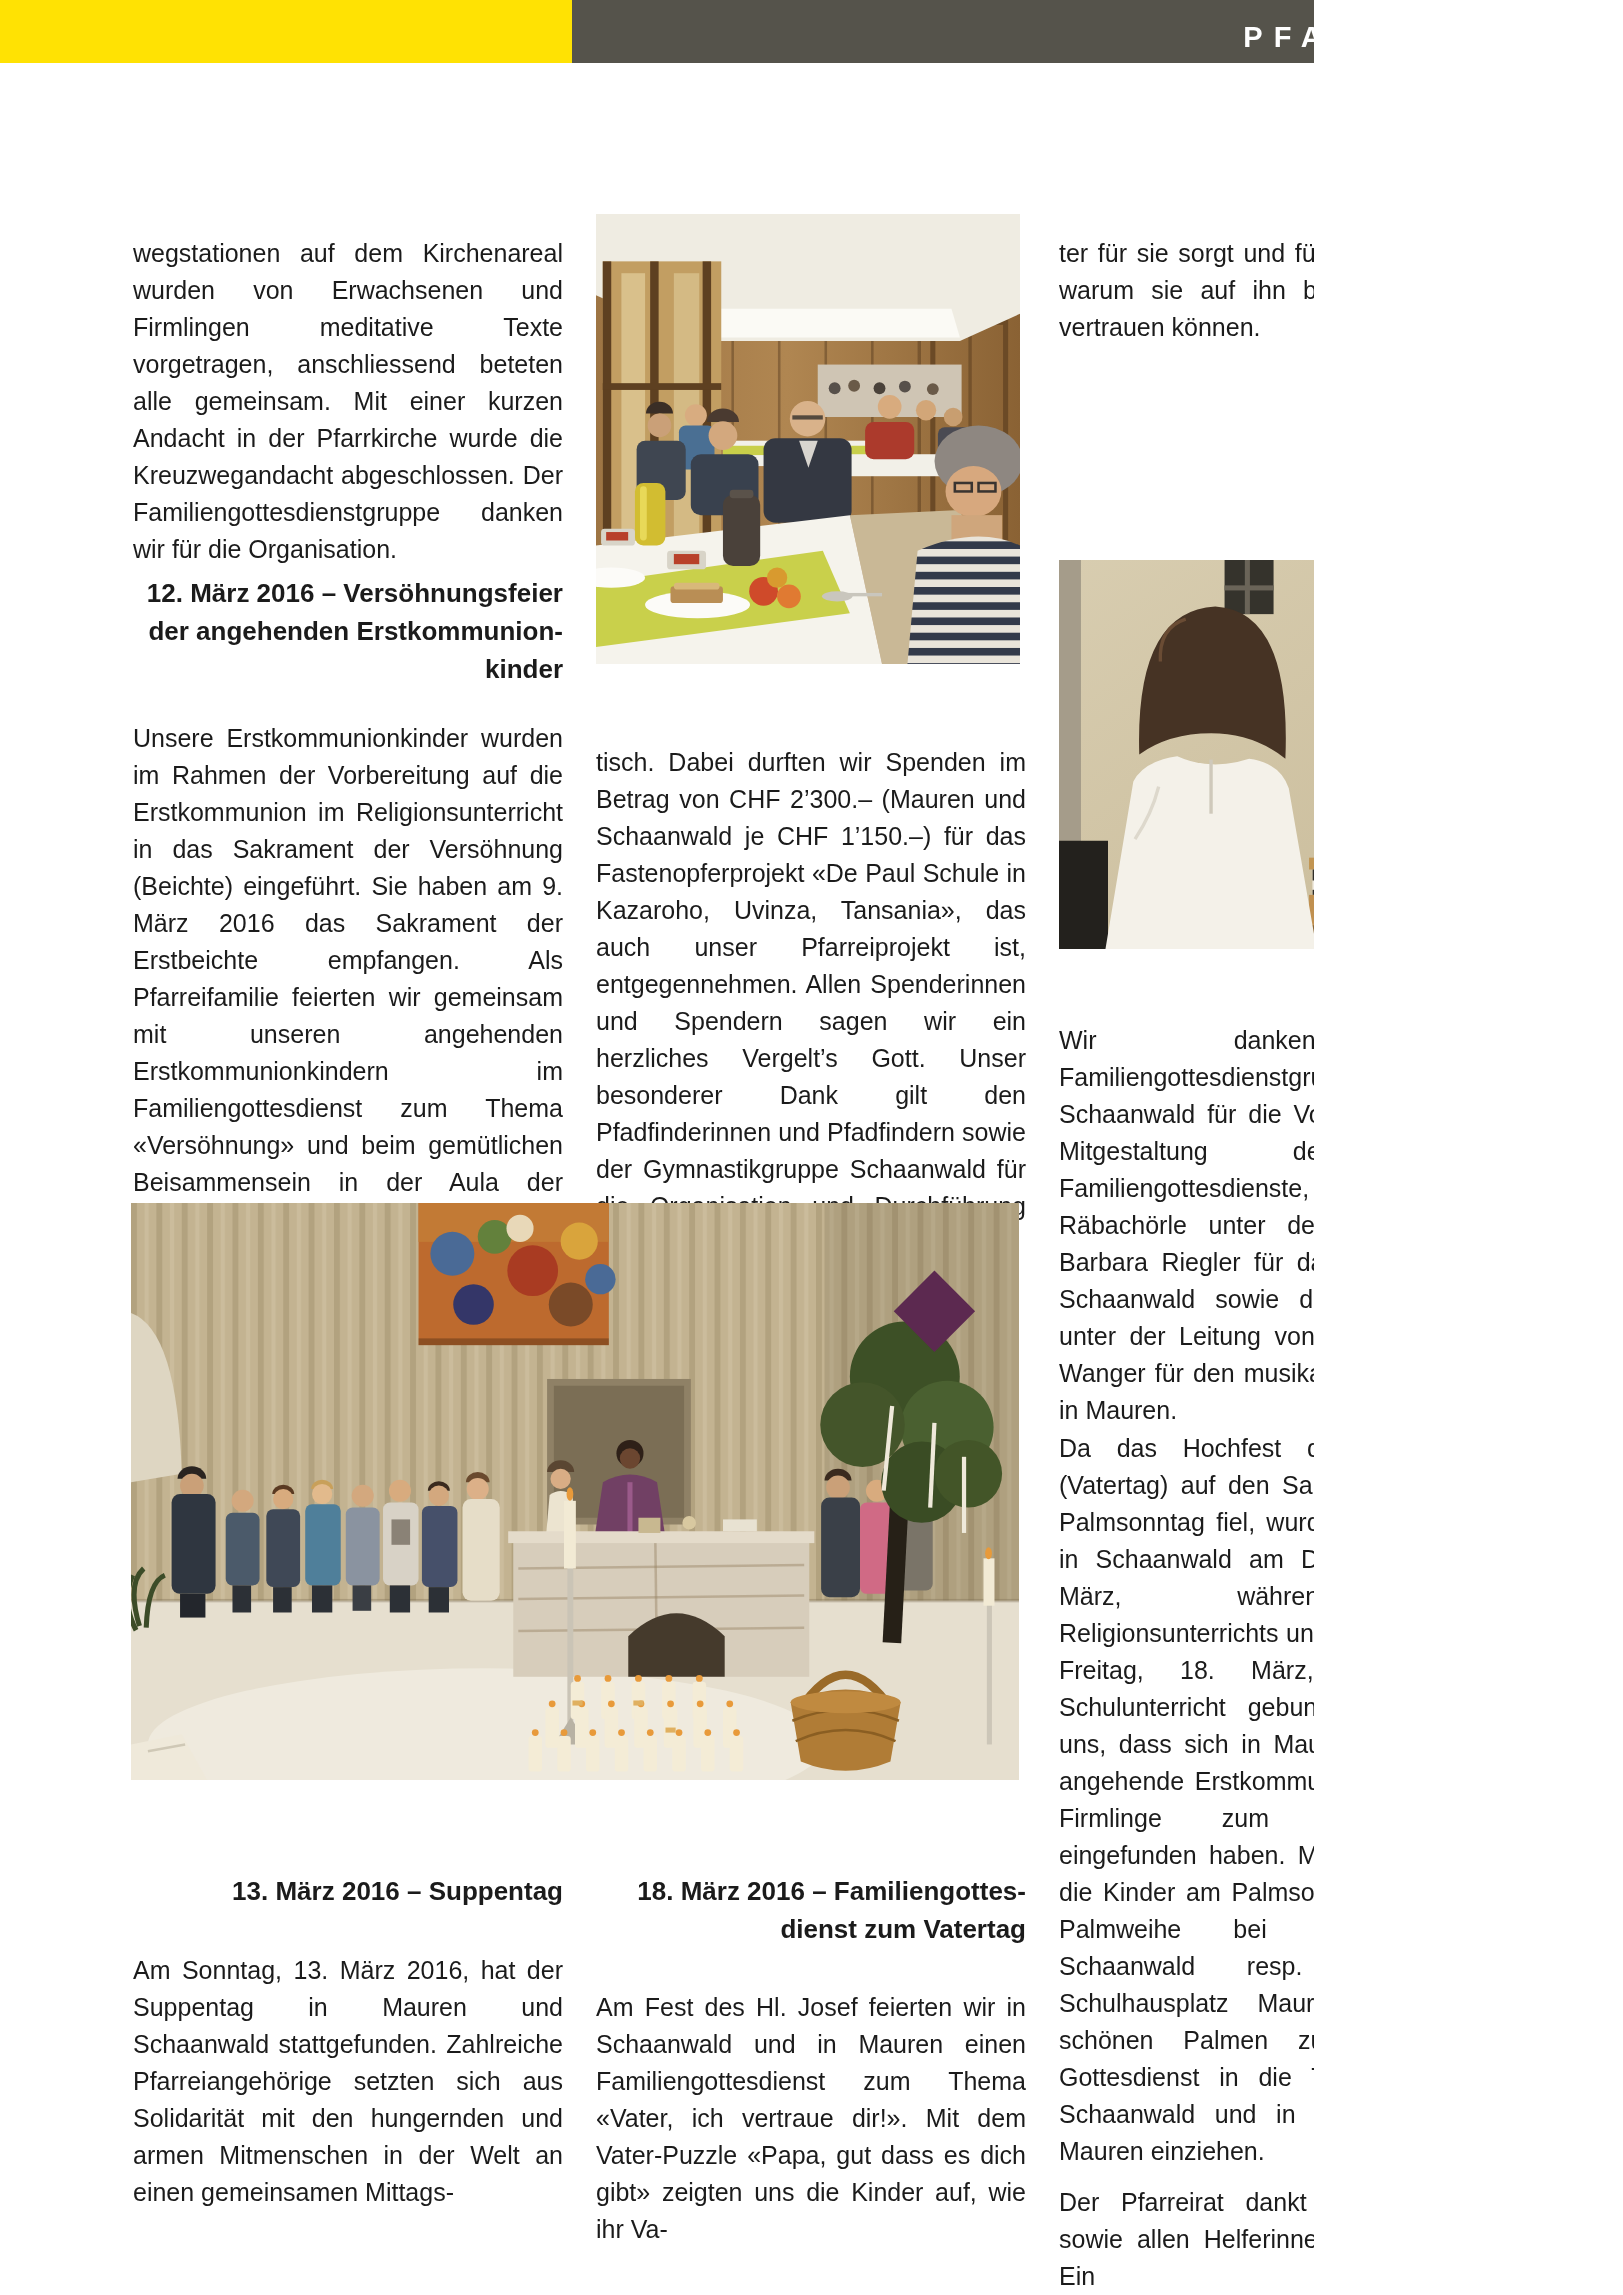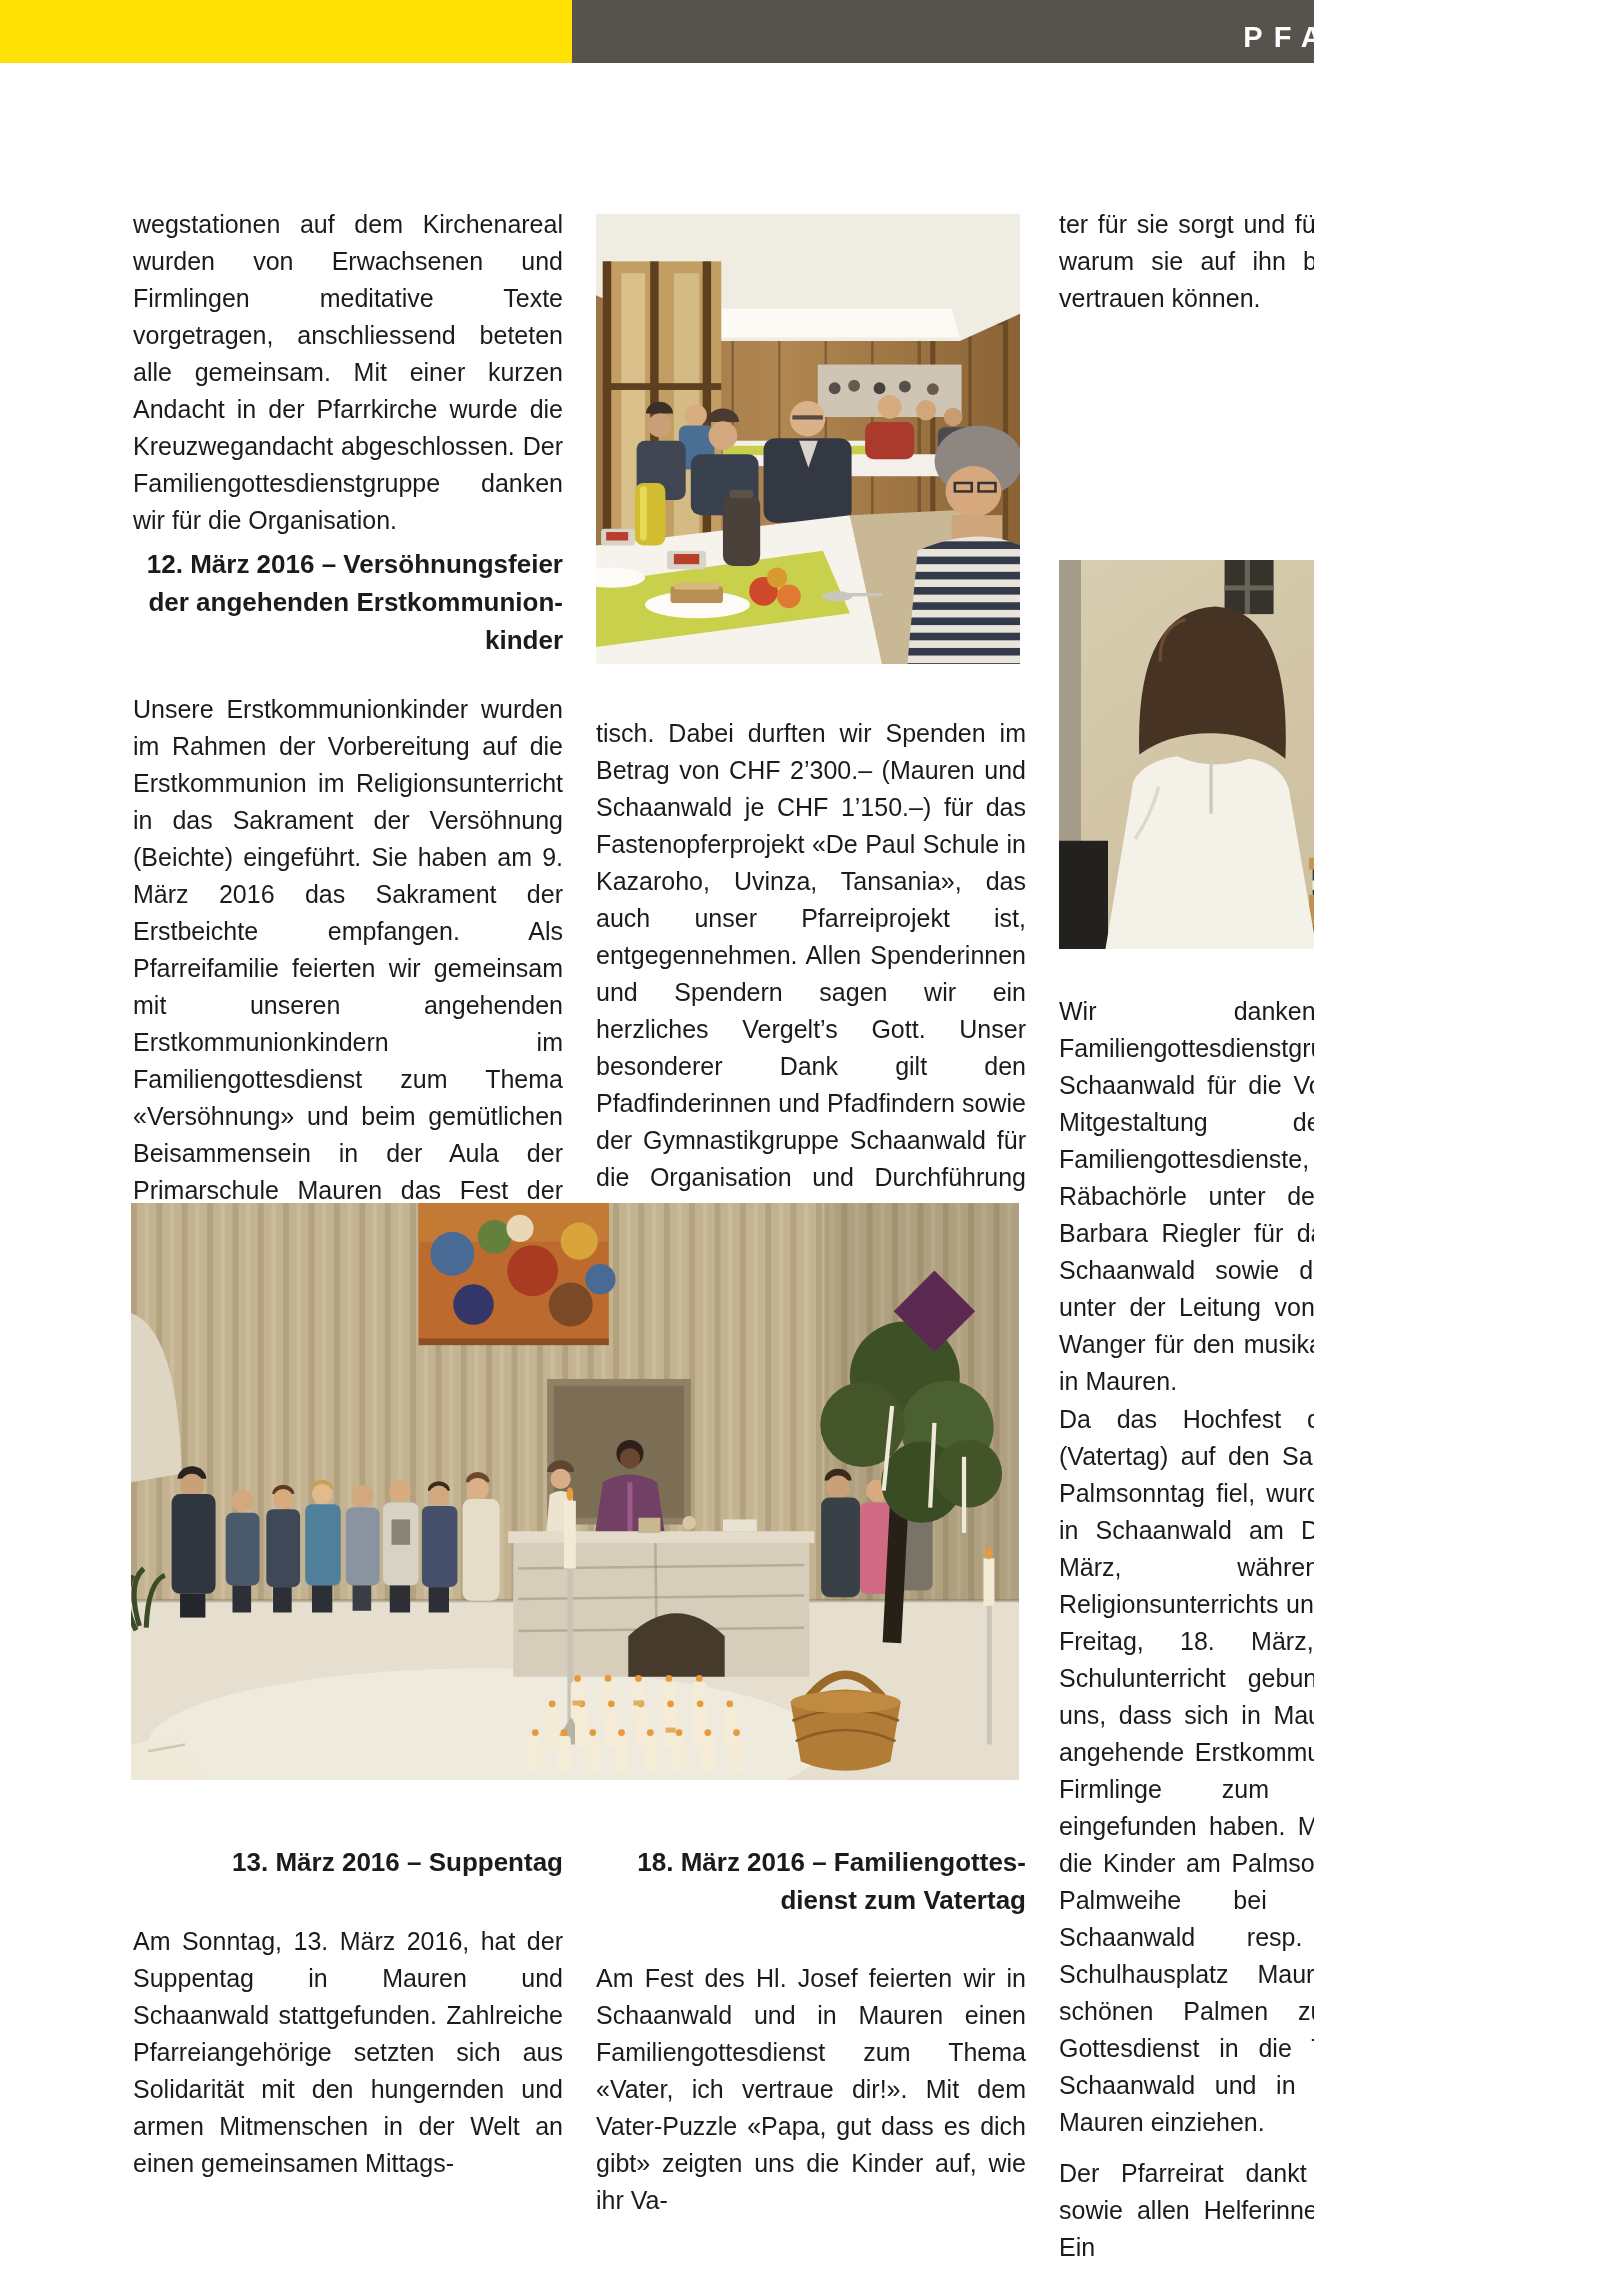--- a/index.html
+++ b/index.html
@@ -8,21 +8,21 @@
 
   
   .yellow-block{position:absolute;left:0;top:0;width:572px;height:63px;background:#FFE203;}
   .header-bar{position:absolute;left:572px;top:0;width:920px;height:63px;background:#55534B;
               border-bottom-right-radius:71px 61px;display:flex;align-items:center;
               justify-content:flex-end;box-sizing:border-box;padding-right:46px;}
   .header-label{color:#ffffff;font-weight:bold;font-size:29px;letter-spacing:11px;
                 line-height:1;position:relative;top:6px;}
 
   
-  .tblock{position:absolute;width:430px;}
+  .tblock{position:absolute;width:430px;margin-top:29px;}
   .p{margin:0;font-size:25px;line-height:37px;text-align:justify;text-align-last:left;}
   .h{margin:0;font-weight:bold;font-size:26px;line-height:38px;white-space:pre-line;text-align:right;}
   #c1-intro{left:133px;top:206px;}
   #c1-g1{left:133px;top:545px;} #c1-g1 .p{margin-top:32px;}
   #c1-g2{left:133px;top:1843px;} #c1-g2 .p{margin-top:42px;}
   #c2-p1{left:596px;top:715px;width:430px;}
   #c2-g1{left:596px;top:1843px;width:430px;} #c2-g1 .p{margin-top:41px;}
   #c3-intro{left:1059px;top:206px;width:430px;}
   #c3-dank{left:1059px;top:993px;width:430px;}
   #c3-g1{left:1059px;top:1371px;width:430px;} #c3-g1 .p.first{margin-top:30px;} #c3-g1 .p.second{margin-top:14.4px;}

